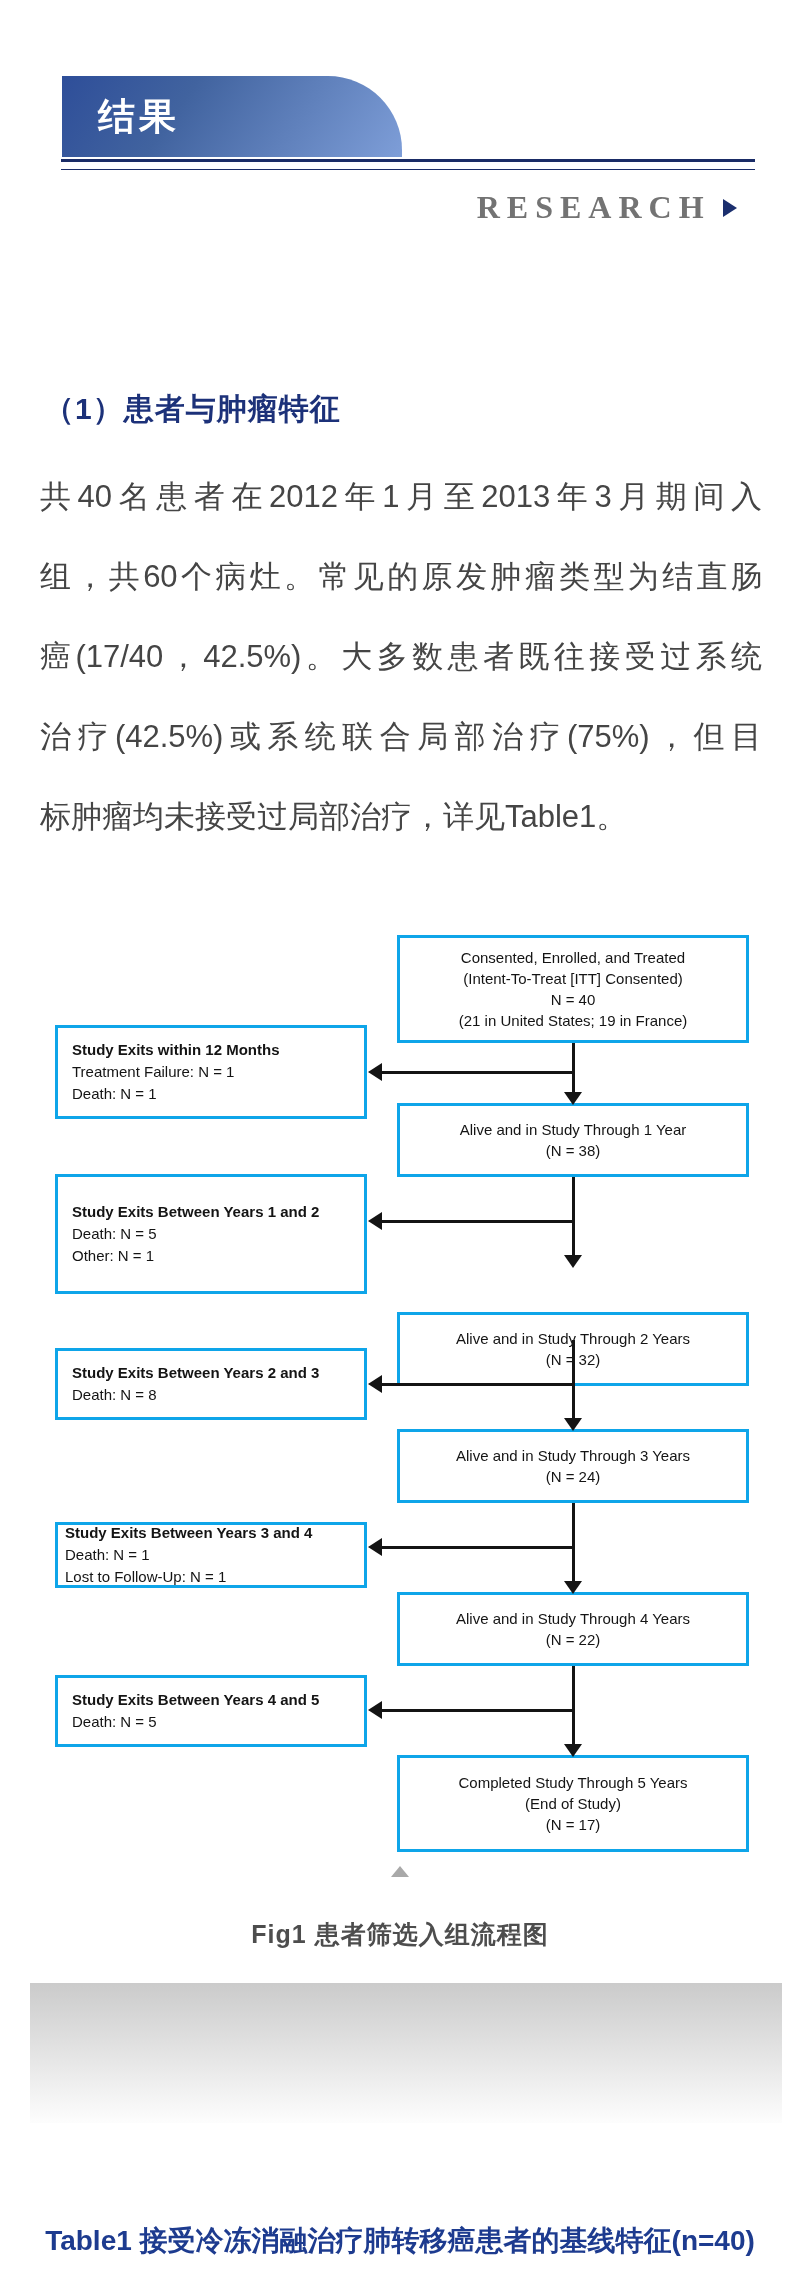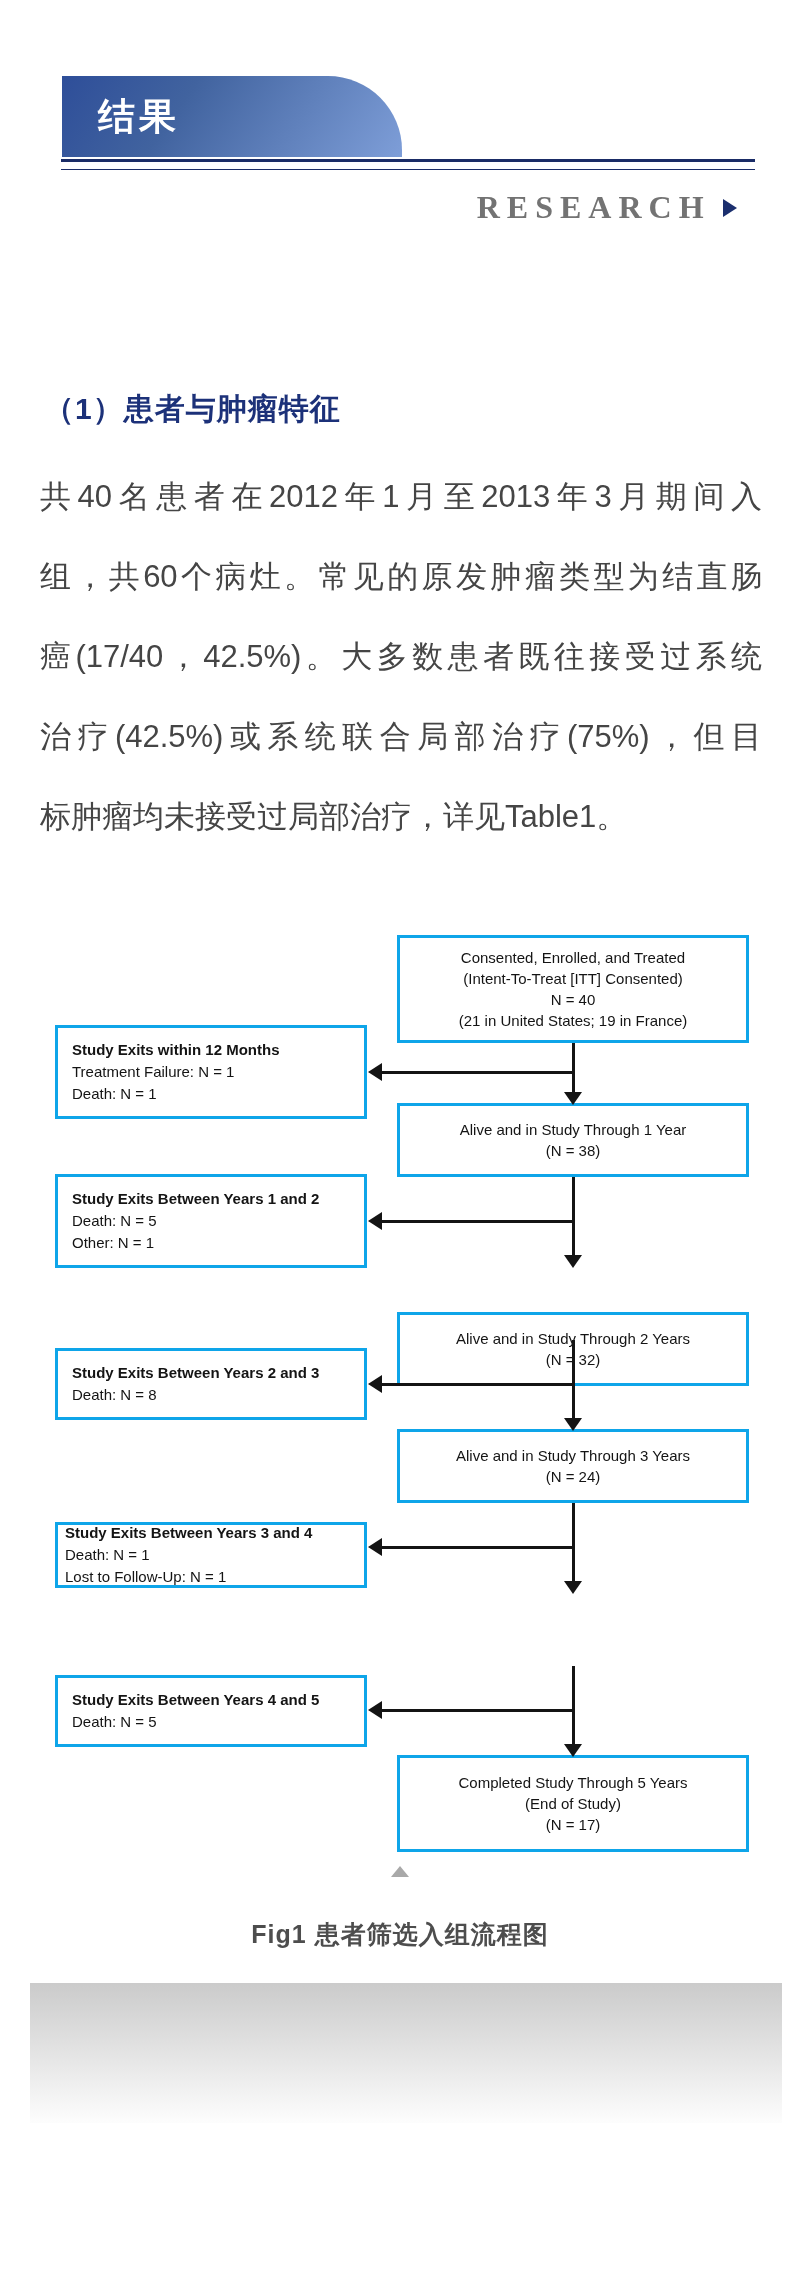--- a/index.html
+++ b/index.html
@@ -126,32 +126,36 @@
     <span>(N = 38)</span>
   </div>
   <div class="flow-box flow-main" style="top:1312px;height:74px;">
     <span>Alive and in Study Through 2 Years</span>
     <span>(N = 32)</span>
   </div>
   <div class="flow-box flow-main" style="top:1429px;height:74px;">
     <span>Alive and in Study Through 3 Years</span>
     <span>(N = 24)</span>
   </div>
+  <div class="flow-box flow-main" style="top:1592px;height:74px;">
+    <span>Alive and in Study Through 4 Years</span>
+    <span>(N = 22)</span>
+  </div>
   <div class="flow-box flow-main" style="top:1755px;height:97px;">
     <span>Completed Study Through 5 Years</span>
     <span>(End of Study)</span>
     <span>(N = 17)</span>
   </div>
 
   <div class="flow-box flow-exit" style="top:1025px;height:94px;">
     <span class="t">Study Exits within 12 Months</span>
     <span>Treatment Failure: N = 1</span>
     <span>Death: N = 1</span>
   </div>
-  <div class="flow-box flow-exit" style="top:1174px;height:94px;">
+  <div class="flow-box flow-exit" style="top:1174px;height:120px;">
     <span class="t">Study Exits Between Years 1 and 2</span>
     <span>Death: N = 5</span>
     <span>Other: N = 1</span>
   </div>
   <div class="flow-box flow-exit" style="top:1348px;height:72px;">
     <span class="t">Study Exits Between Years 2 and 3</span>
     <span>Death: N = 8</span>
   </div>
   <div class="flow-box flow-exit" style="top:1522px;height:66px;padding-left:7px;">
     <span class="t">Study Exits Between Years 3 and 4</span>
@@ -182,14 +186,15 @@
   <div class="arr-left" style="top:1375px;"></div>
   <div class="hline" style="top:1546px;left:381px;width:192px;"></div>
   <div class="arr-left" style="top:1538px;"></div>
   <div class="hline" style="top:1709px;left:381px;width:192px;"></div>
   <div class="arr-left" style="top:1701px;"></div>
 
   <div class="collapse-triangle"></div>
   <div class="figure-caption">Fig1 患者筛选入组流程图</div>
 
   <div class="divider-band"></div>
+  <div class="table-banner-title">Table1 接受冷冻消融治疗肺转移癌患者的基线特征(n=40)</div>
 
 </div>
 
 </body></html>

